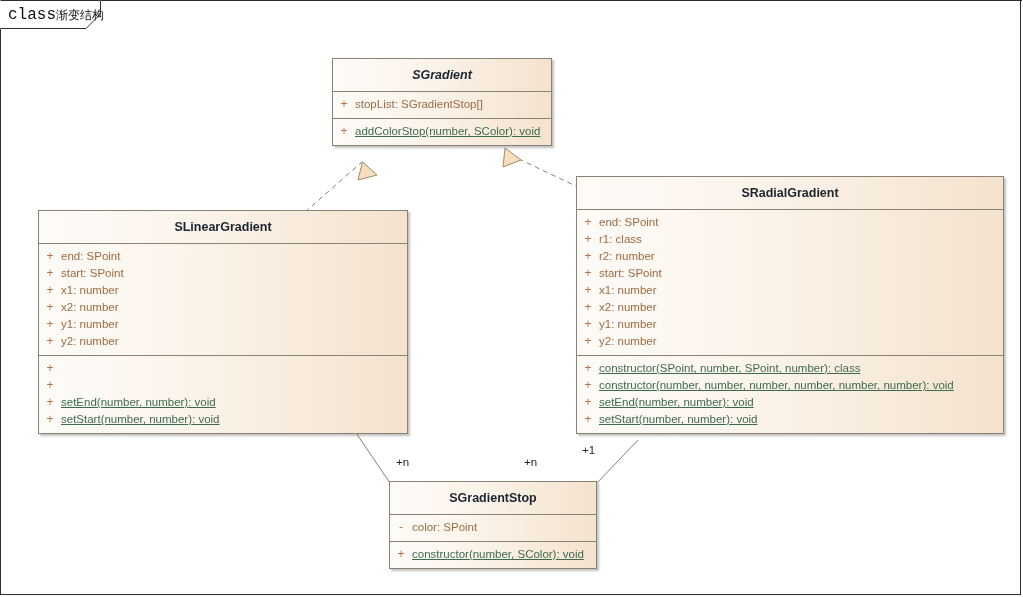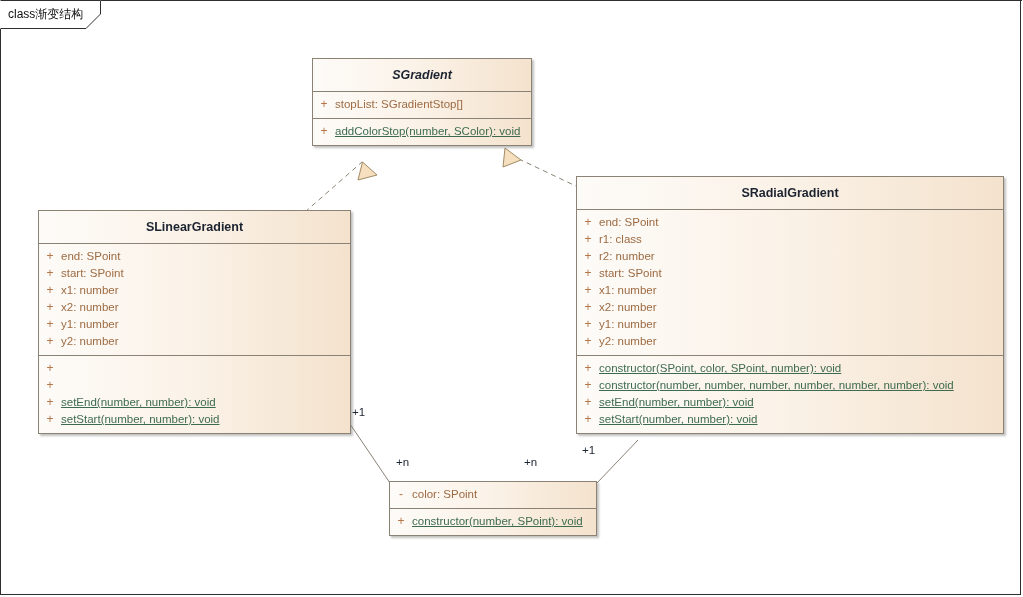--- a/index.html
+++ b/index.html
@@ -49,21 +49,21 @@
     left:0;top:0;width:101px;height:29px;
   }
   .frame-tab .tab-label{
     position:absolute;
     left:8px;top:6px;
     font-size:12px;
     color:#101010;
     white-space:nowrap;
     letter-spacing:0px;
   }
-  .frame-tab .tab-label .kw{ font-family:Liberation Sans, sans-serif; font-size:12px; }
+  .frame-tab .tab-label .kw{ font-family:Liberation Mono, monospace; font-size:16px; }
 
   
   .cls{
     position:absolute;
     box-sizing:border-box;
     border:1px solid #8a8275;
     background:linear-gradient(to right,#fdfbf8 0%,#fbf3e9 45%,#f4e2cd 100%);
     box-shadow:2px 2px 2px rgba(120,118,112,0.45);
     overflow:hidden;
   }
@@ -152,37 +152,37 @@
     <g>
       <path d="M 597 483 L 638 440" stroke="#8a8275" stroke-width="1" fill="none"></path>
     </g>
   </svg>
 
   <div class="mult" style="left:352px;top:406px;">+1</div>
   <div class="mult" style="left:396px;top:456px;">+n</div>
   <div class="mult" style="left:524px;top:456px;">+n</div>
   <div class="mult" style="left:582px;top:444px;">+1</div>
 
-  <div class="cls" style="left:312px;top:58px;width:220px;">
+  <div class="cls" style="left:332px;top:58px;width:220px;">
     <div class="hdr abstract">SGradient</div>
     <div class="compartment">
       <div class="row">
         <span class="vis">+</span>
         <span class="attr-name">stopList: SGradientStop[]</span>
       </div>
     </div>
     <div class="compartment">
       <div class="row">
         <span class="vis">+</span>
         <span class="meth-name">addColorStop(number, SColor): void</span>
       </div>
     </div>
   </div>
 
-  <div class="cls" style="left:38px;top:210px;width:313px;">
+  <div class="cls" style="left:38px;top:210px;width:370px;">
     <div class="hdr">SLinearGradient</div>
     <div class="compartment">
       <div class="row">
           <span class="vis">+</span>
           <span class="attr-name">end: SPoint</span>
         </div>
       <div class="row">
           <span class="vis">+</span>
           <span class="attr-name">start: SPoint</span>
         </div>
@@ -253,45 +253,46 @@
           <span class="attr-name">y1: number</span>
         </div>
       <div class="row">
           <span class="vis">+</span>
           <span class="attr-name">y2: number</span>
         </div>
     </div>
     <div class="compartment">
       <div class="row">
           <span class="vis">+</span>
-          <span class="meth-name">constructor(SPoint, color, SPoint, number): void</span>
+          <span class="meth-name">constructor(SPoint, number, SPoint, number): class</span>
         </div>
       <div class="row">
           <span class="vis">+</span>
           <span class="meth-name">constructor(number, number, number, number, number, number): void</span>
         </div>
       <div class="row">
           <span class="vis">+</span>
           <span class="meth-name">setEnd(number, number): void</span>
         </div>
       <div class="row">
           <span class="vis">+</span>
           <span class="meth-name">setStart(number, number): void</span>
         </div>
     </div>
   </div>
 
   <div class="cls" style="left:389px;top:481px;width:208px;">
+    <div class="hdr">SGradientStop</div>
     <div class="compartment">
       <div class="row">
           <span class="vis">-</span>
           <span class="attr-name">color: SPoint</span>
         </div>
     </div>
     <div class="compartment">
       <div class="row">
           <span class="vis">+</span>
-          <span class="meth-name">constructor(number, SPoint): void</span>
+          <span class="meth-name">constructor(number, SColor): void</span>
         </div>
     </div>
   </div>
 
 </div>
 
 </body></html>

